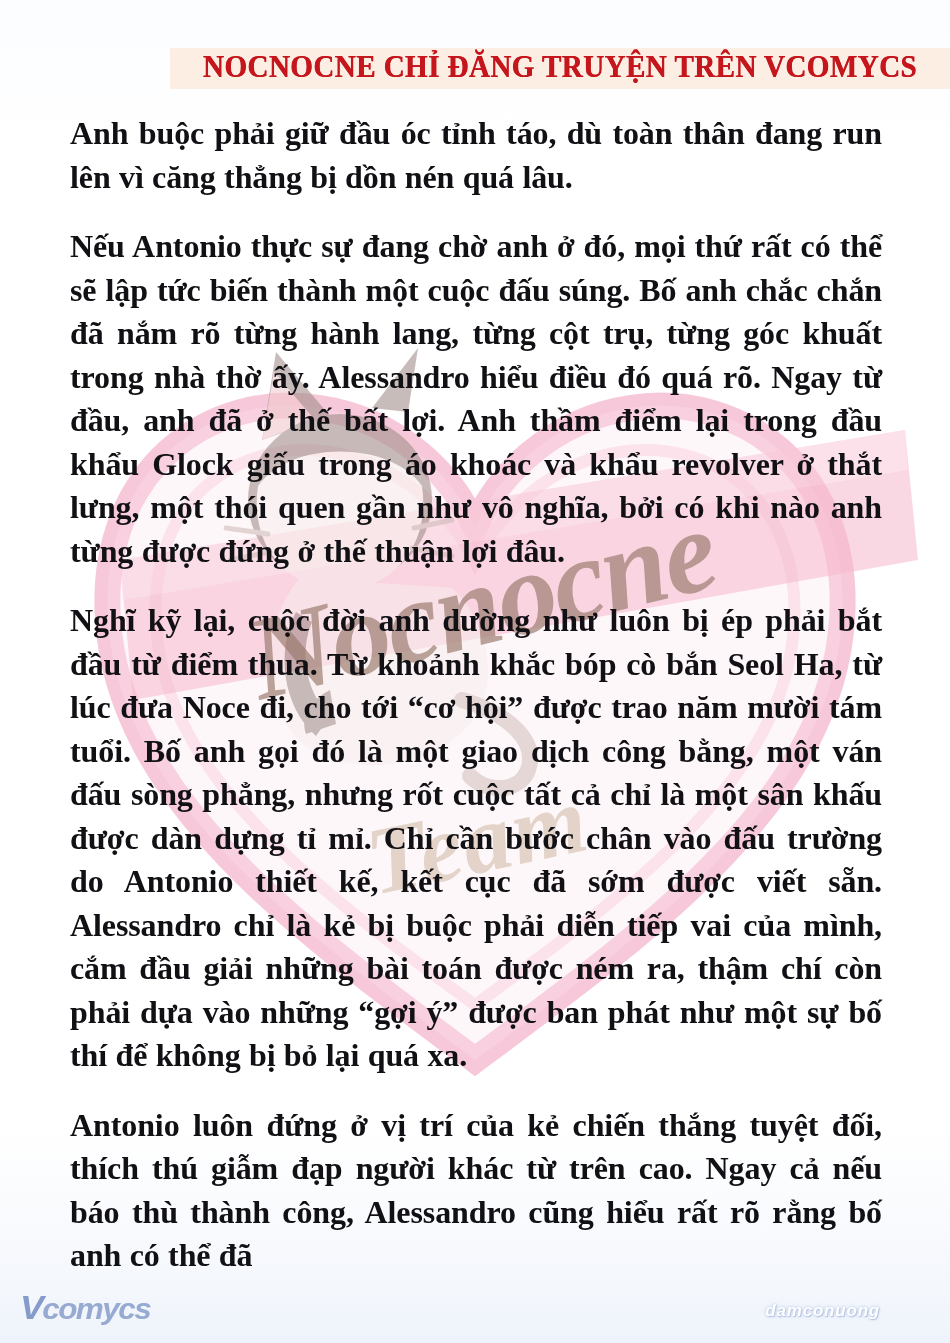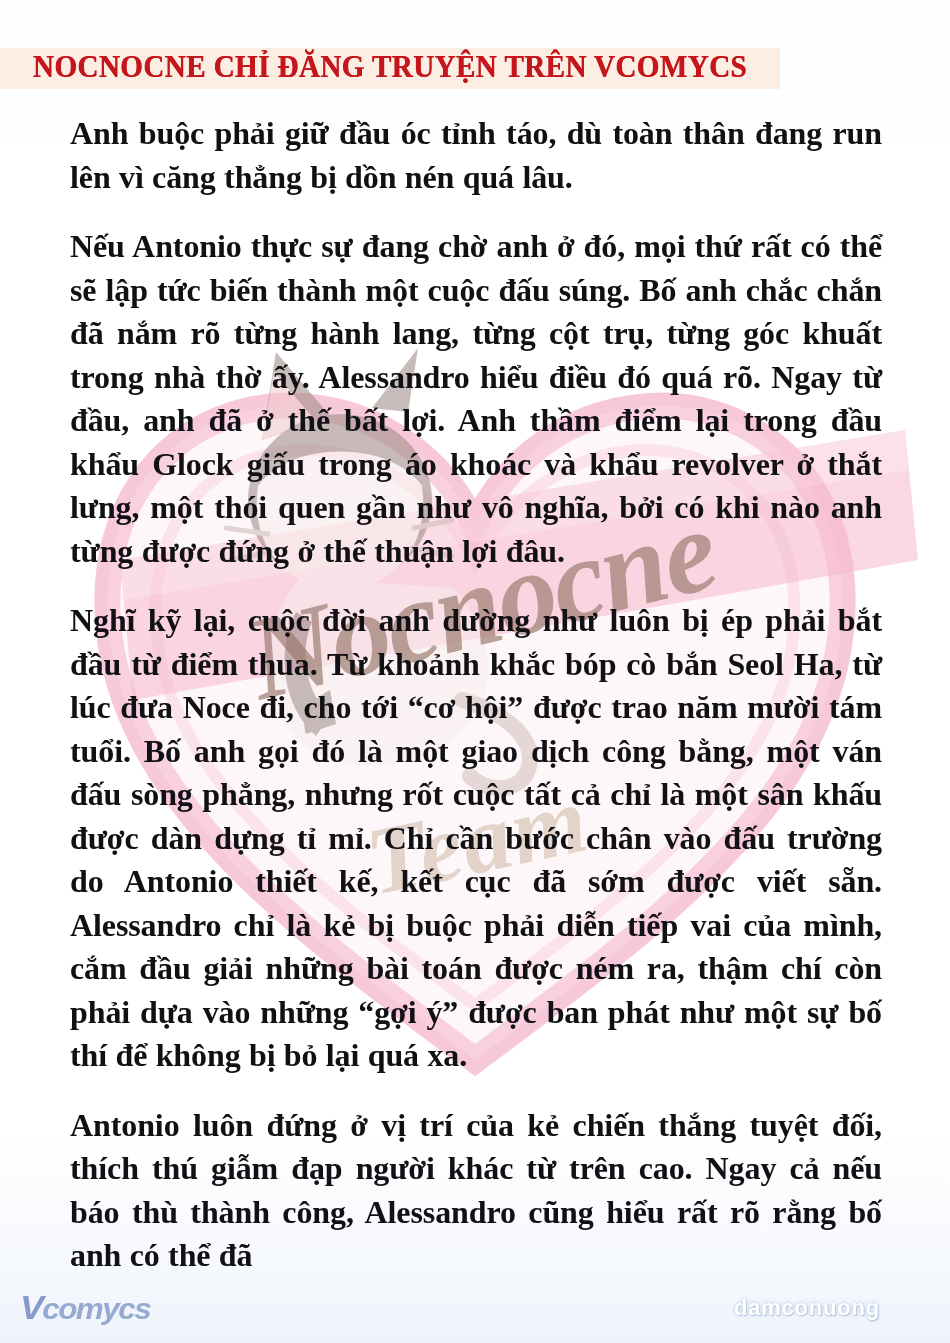--- a/index.html
+++ b/index.html
@@ -38,21 +38,21 @@
   .content {
     position: relative;
     z-index: 3;
     padding: 0;
   }
 
   .title-wrap {
     position: absolute;
     left: 0; top: 48px;
     width: 950px;
-    text-align: left;
+    text-align: right;
   }
   .title-band {
     display: inline-block;
     background: #fdeee4;
     padding: 3px 10px 5px 10px;
   }
   .title-text {
     display: block;
     color: #c4161c;
     font-family: "Liberation Serif", "DejaVu Serif", serif;
@@ -112,28 +112,29 @@
   }
   .vcomycs-logo .v-big {
     font-size: 34px;
     color: #7b94c7;
   }
   .damconuong {
     position: absolute;
     right: 18px;
     bottom: 22px;
     font-family: "Liberation Sans", "DejaVu Sans", sans-serif;
-    font-size: 22px;
+    font-size: 17px;
     font-weight: 600;
     letter-spacing: 0.8px;
     color: #ffffff;
     text-shadow:
       0 0 2px #b9c9e6,
       0 0 4px #cbd8ee,
       1px 1px 1px #aabcdc;
+    font-style: italic;
   }
 </style>
 </head>
 <body>
 
 <div class="page">
 
   <div class="watermark">
     <svg class="wm-svg" width="950" height="1343" viewBox="0 0 950 1343" xmlns="http://www.w3.org/2000/svg">
       <defs>

